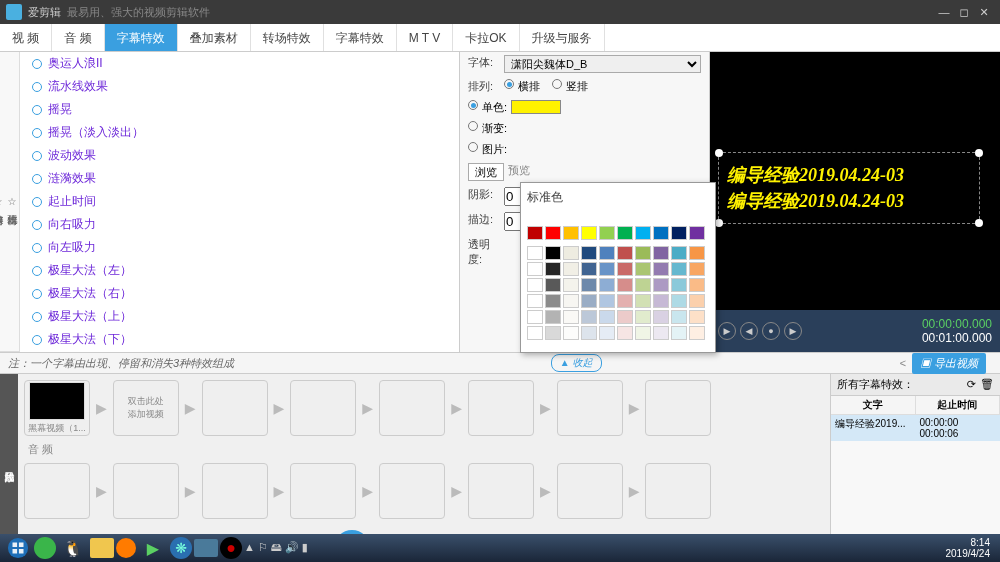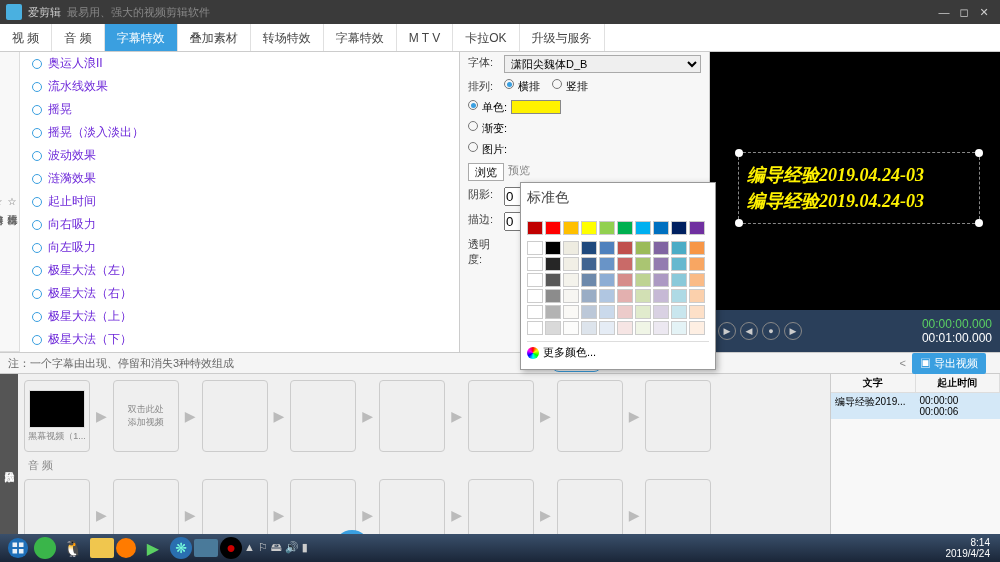--- a/index.html
+++ b/index.html
@@ -25,43 +25,43 @@
 .srow label { width:32px; color:#444; }
 .srow input[type=text],.srow select { flex:1; height:18px; border:1px solid #aaa; font-size:11px; padding:0 2px; }
 .srow .num { width:34px; }
 .bbtn { width:18px; height:18px; border:1px solid #aaa; background:#fff; font-size:11px; display:flex; align-items:center; justify-content:center; cursor:pointer; }
 .bbtn.b { font-weight:bold; color:#3a9fe0; }
 .bbtn.i { font-style:italic; }
 .radio-dot { width:10px; height:10px; border:1px solid #777; border-radius:50%; display:inline-flex; align-items:center; justify-content:center; }
 .radio-dot.on::after { content:""; width:5px; height:5px; background:#3a9fe0; border-radius:50%; }
 .swatch { width:50px; height:14px; border:1px solid #888; background:#fff200; }
 .preview { flex:1; background:#000; position:relative; }
-.preview-text { position:absolute; top:100px; left:28px; right:20px; border:1px dashed #888; padding:8px; }
+.preview-text { position:absolute; top:100px; left:8px; right:20px; border:1px dashed #888; padding:8px; }
 .preview-text .ln { color:#fff200; font-size:18px; font-weight:bold; font-style:italic; font-family:"SimSun",serif; margin:2px 0; }
 .handle { position:absolute; width:8px; height:8px; background:#fff; border-radius:50%; }
 .handle.tl { top:-4px; left:-4px; } .handle.tr { top:-4px; right:-4px; }
 .handle.bl { bottom:-4px; left:-4px; } .handle.br { bottom:-4px; right:-4px; }
 .pv-ctrl { position:absolute; bottom:0; left:0; right:0; height:42px; background:#2a3f5a; display:flex; align-items:center; padding:0 8px; gap:4px; }
 .pbtn { width:18px; height:18px; border:1px solid #888; border-radius:50%; color:#ccc; font-size:9px; display:flex; align-items:center; justify-content:center; cursor:pointer; }
 .pv-time { margin-left:auto; text-align:right; font-size:12px; }
 .pv-time .t1 { color:#5bd063; } .pv-time .t2 { color:#fff; }
-.note-row { height:22px; background:#f5f5f5; border-top:1px solid #ccc; border-bottom:1px solid #ccc; display:flex; align-items:center; font-size:11px; padding:0 8px; color:#666; }
+.note-row { height:22px; background:#f5f5f5; border-top:1px solid #ccc; border-bottom:1px solid #ccc; display:flex; align-items:center; font-size:11px; padding:0 8px; color:#666;font-style:italic; }
 .note-row .collapse { margin-left:auto; border:1px solid #3a9fe0; color:#3a9fe0; padding:1px 8px; border-radius:8px; cursor:pointer; font-size:10px; }
 .colorpicker { position:absolute; top:182px; left:520px; width:196px; background:#fff; border:1px solid #999; box-shadow:2px 2px 6px rgba(0,0,0,.3); z-index:50; padding:6px; font-size:11px; }
-.colorpicker .hdr { font-size:14px; color:#444; margin-bottom:14px; }
+.colorpicker .hdr { font-size:12px; color:#444; margin-bottom:20px; }
 .std-colors,.theme-colors { display:grid; grid-template-columns:repeat(10,16px); gap:2px; margin-bottom:6px; }
 .theme-colors { grid-template-rows:repeat(6,14px); }
 .csw { width:16px; height:14px; border:1px solid #ccc; cursor:pointer; }
 .more-color { padding:3px 0; border-top:1px solid #ddd; cursor:pointer; display:flex; align-items:center; gap:4px; }
 .wheel { width:12px; height:12px; border-radius:50%; background:conic-gradient(red,yellow,lime,cyan,blue,magenta,red); }
 .timeline { display:flex; height:180px; }
 .tl-side { width:18px; background:#555; color:#fff; writing-mode:vertical-rl; display:flex; align-items:center; justify-content:center; font-size:10px; }
 .tl-body { flex:1; background:#f0f0f0; padding:6px; display:flex; flex-direction:column; gap:4px; overflow:hidden; position:relative; }
 .tl-row { display:flex; gap:6px; align-items:center; }
-.clip { width:66px; height:72px; background:#efefef; border:1px solid #ccc; border-radius:4px; display:flex; flex-direction:column; align-items:center; justify-content:center; font-size:9px; color:#888; cursor:pointer; }
+.clip { width:66px; height:56px; background:#efefef; border:1px solid #ccc; border-radius:4px; display:flex; flex-direction:column; align-items:center; justify-content:center; font-size:9px; color:#888; cursor:pointer; }
 .clip.dark .thumb { background:#000; }
 .clip .thumb { width:56px; height:38px; background:#fff; border:1px solid #ddd; margin-bottom:2px; }
 .arrow { color:#bbb; font-size:14px; }
 .tl-right { width:170px; background:#f8f8f8; border-left:1px solid #ccc; font-size:11px; }
 .tl-right .hdr { background:#eaeaea; padding:3px 6px; display:flex; align-items:center; border-bottom:1px solid #ccc; }
 .tl-right .cols { display:flex; background:#f5f5f5; border-bottom:1px solid #ddd; font-size:10px; }
 .tl-right .cols span { flex:1; text-align:center; padding:2px; border-right:1px solid #ddd;font-weight:bold; }
 .tl-right .rrow { display:flex; font-size:10px; background:#d4e8f7; }
 .tl-right .rrow span { flex:1; padding:2px 4px; }
 .export-btn { background:#3a9fe0; color:#fff; padding:3px 8px; margin:2px 6px; border-radius:2px; text-align:center; cursor:pointer; font-size:11px; }
@@ -271,20 +271,25 @@
         <span class="arrow">▶</span>
       <div class="clip"></div>
         <span class="arrow">▶</span>
       <div class="clip"></div>
         <span class="arrow">▶</span>
       <div class="clip"></div>
     </div>
     <div class="scissors">✂</div>
   </div>
   <div class="tl-right">
+    <div class="hdr">
+        <span>所有字幕特效：</span>
+        <span style="margin-left:auto;cursor:pointer">⟳</span>
+        <span style="margin-left:4px;cursor:pointer">🗑</span>
+      </div>
     <div class="cols">
         <span>文字</span>
         <span>起止时间</span>
       </div>
     <div class="rrow">
         <span>编导经验2019...</span>
         <span>
           <div>00:00:00</div>
           <div>00:00:06</div>
         </span>
@@ -361,24 +366,20 @@
       <div class="csw" style="background: rgb(217, 217, 217);"></div>
       <div class="csw" style="background: rgb(252, 252, 251);"></div>
       <div class="csw" style="background: rgb(221, 228, 236);"></div>
       <div class="csw" style="background: rgb(229, 236, 245);"></div>
       <div class="csw" style="background: rgb(246, 229, 228);"></div>
       <div class="csw" style="background: rgb(240, 245, 230);"></div>
       <div class="csw" style="background: rgb(236, 232, 241);"></div>
       <div class="csw" style="background: rgb(228, 243, 246);"></div>
       <div class="csw" style="background: rgb(254, 239, 227);"></div>
     </div>
-  <div class="more-color">
-      <div class="wheel"></div>
-      <span>更多颜色...</span>
-    </div>
 </div>
 
 <div class="taskbar">
   <div class="tbicon start">
       <svg viewBox="0 0 24 24">
         <circle cx="12" cy="12" r="11" fill="#1e6fb8"></circle>
         <path d="M6 6h5v5H6zM13 6h5v5h-5zM6 13h5v5H6zM13 13h5v5h-5z" fill="#fff" opacity=".9"></path>
       </svg>
     </div>
   <div class="tbicon" style="background:#3ab54a;border-radius:50%;width:22px;height:22px"></div>

